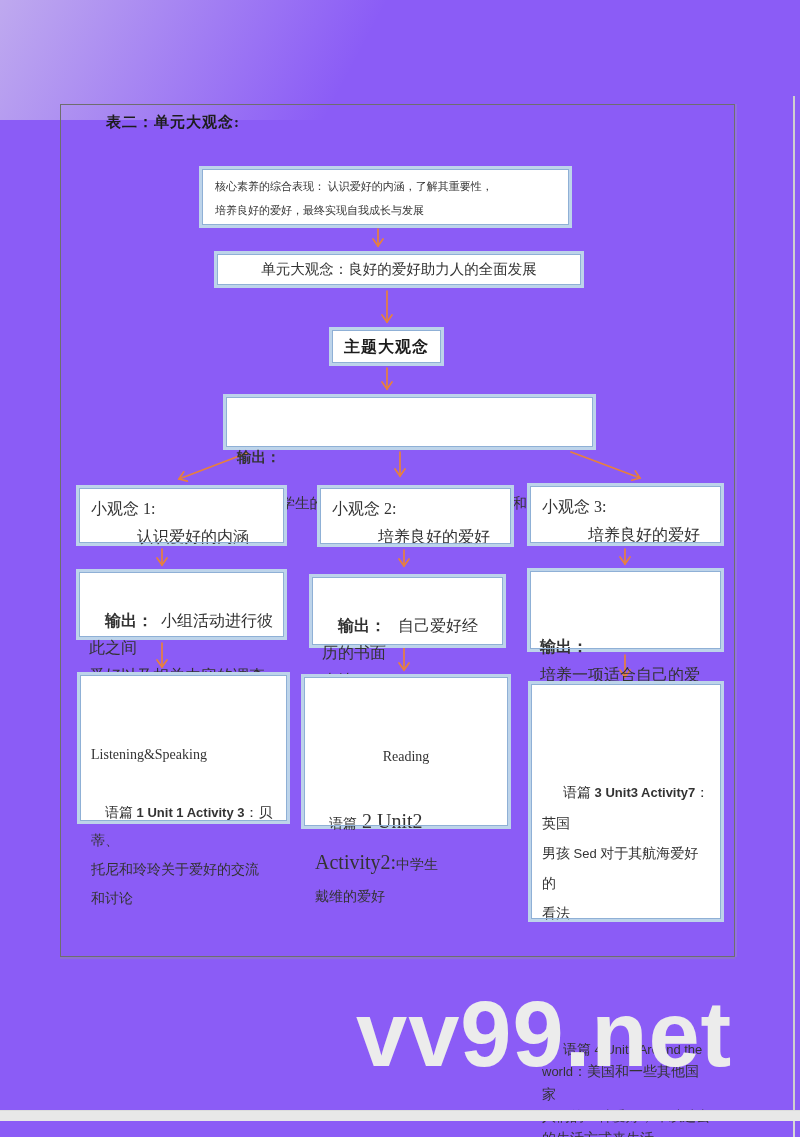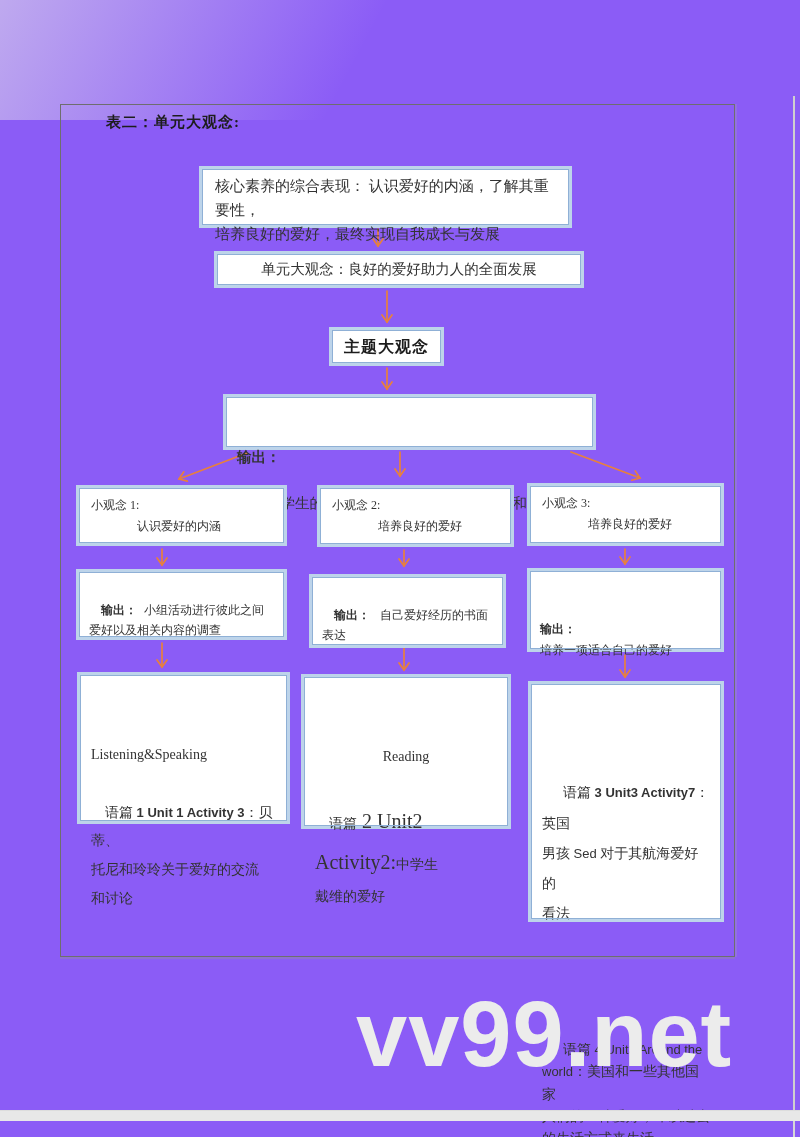--- a/index.html
+++ b/index.html
@@ -22,25 +22,25 @@
   .doc-title {
     position:absolute; left:106px; top:113px;
     font-size:15px; font-weight:700; letter-spacing:1px; color:#1d1d1d;
   }
   .arrows { position:absolute; left:0; top:0; width:800px; height:1137px;
     color:var(--arrow,#e8803c); pointer-events:none; }
   .fbox {
     position:absolute; background:#fff;
     border:3px solid var(--box-light,#bdd4ea);
     outline:1px solid var(--box-dark,#8fb0d6); outline-offset:-4px;
-    font-size:12px; line-height:1.7; color:#333;
+    font-size:16px; line-height:1.7; color:#333;
   }
   .prewrap { white-space:pre-wrap; }
   .core-box { left:199px; top:166px; width:373px; height:62px;
-    padding:5px 13px; font-size:15px; line-height:24px; }
+    padding:5px 13px; font-size:11px; line-height:24px; }
   .unit-box { left:202px; top:251px; width:370px; height:37px;
     display:flex; align-items:center; justify-content:center; font-size:14.5px;margin-left:12px; }
   .theme-box { left:329px; top:327px; width:115px; height:39px;
     display:flex; align-items:center; justify-content:center;
     font-size:16px; font-weight:700; letter-spacing:1px; color:#1c1c1c; }
   .main-output { left:223px; top:394px; width:373px; height:56px;
     padding:3px 11px; font-size:14.5px; line-height:23px; }
   .label-block { display:block; font-weight:700; }
   .concept { padding:7px 12px 0; line-height:1.75; }
   .concept .line2 { display:block; padding-left:46px; }

